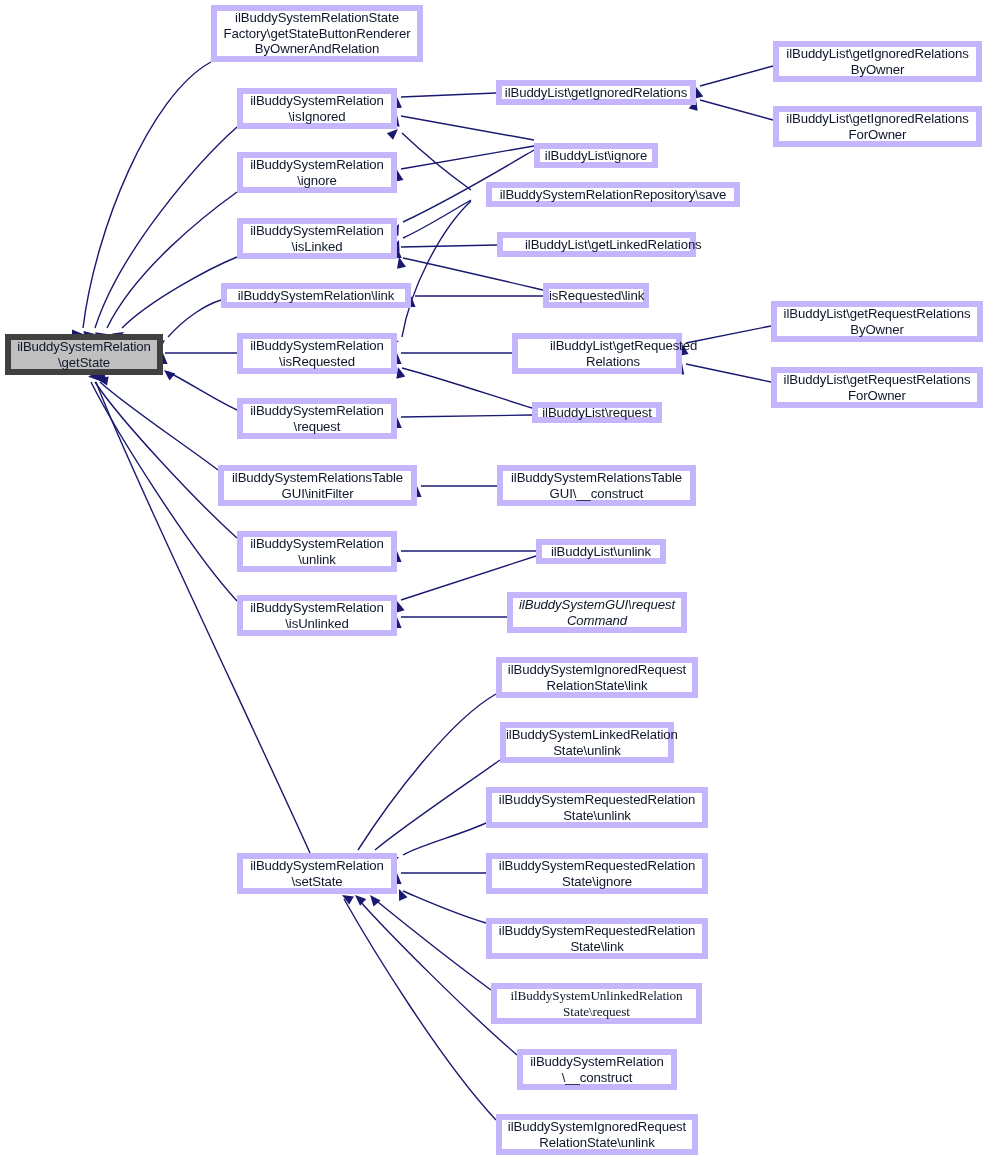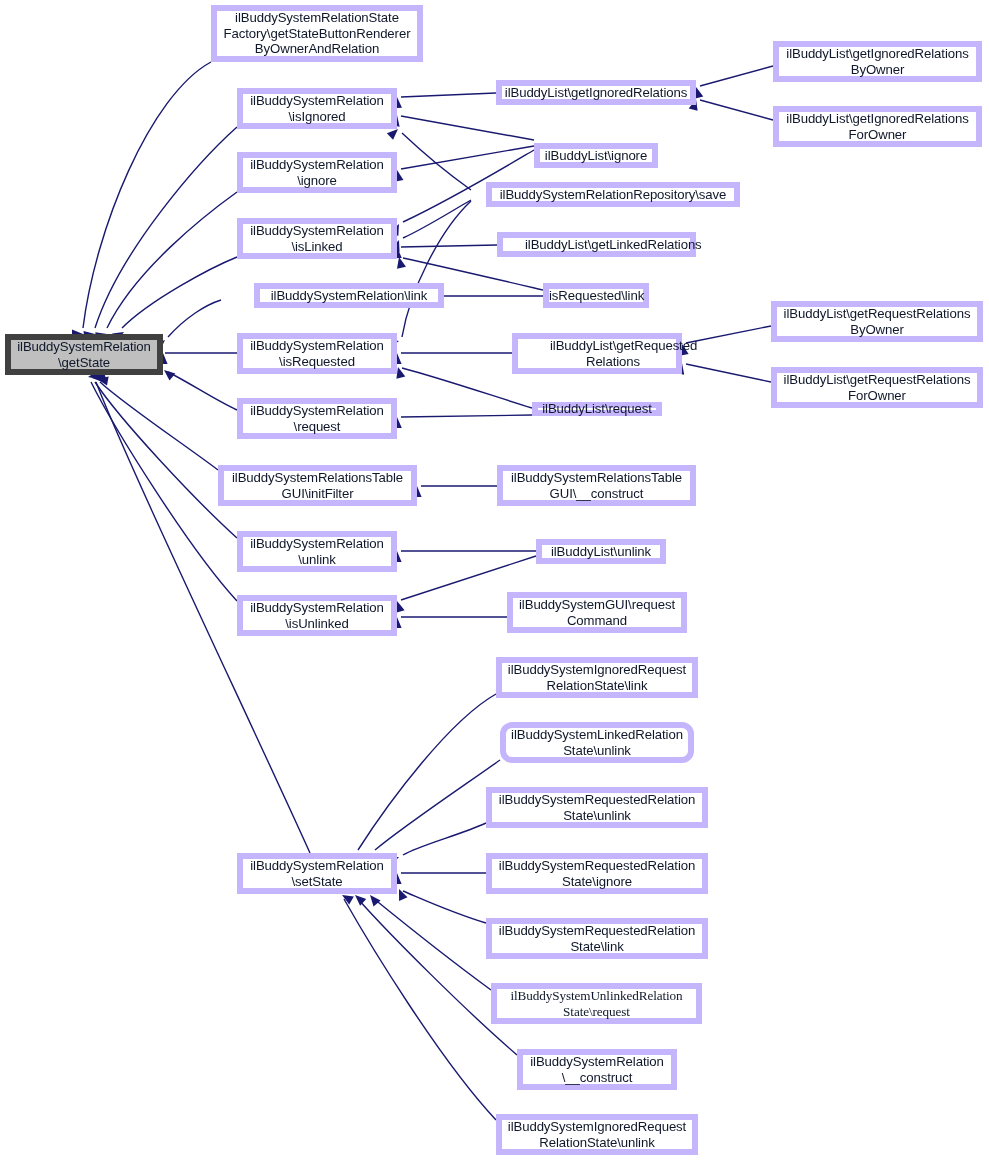--- a/index.html
+++ b/index.html
@@ -223,49 +223,49 @@
 \getState</span></div>
       <div class="node" style="left: 211px; top: 5px; width: 212px; height: 57px;"><span class="node-label">ilBuddySystemRelationState
 Factory\getStateButtonRenderer
 ByOwnerAndRelation</span></div>
       <div class="node" style="left: 237px; top: 88px; width: 160px; height: 41px;"><span class="node-label">ilBuddySystemRelation
 \isIgnored</span></div>
       <div class="node" style="left: 237px; top: 152px; width: 160px; height: 41px;"><span class="node-label">ilBuddySystemRelation
 \ignore</span></div>
       <div class="node" style="left: 237px; top: 218px; width: 160px; height: 41px;"><span class="node-label">ilBuddySystemRelation
 \isLinked</span></div>
-      <div class="node" style="left: 221px; top: 283px; width: 190px; height: 25px; margin-left: 33px;"><span class="node-label">ilBuddySystemRelation\link</span></div>
+      <div class="node" style="left: 221px; top: 283px; width: 190px; height: 25px;"><span class="node-label">ilBuddySystemRelation\link</span></div>
       <div class="node" style="left: 237px; top: 333px; width: 160px; height: 41px;"><span class="node-label">ilBuddySystemRelation
 \isRequested</span></div>
       <div class="node" style="left: 237px; top: 398px; width: 160px; height: 41px;"><span class="node-label">ilBuddySystemRelation
 \request</span></div>
       <div class="node" style="left: 218px; top: 465px; width: 199px; height: 41px;"><span class="node-label">ilBuddySystemRelationsTable
 GUI\initFilter</span></div>
       <div class="node" style="left: 237px; top: 531px; width: 160px; height: 41px;"><span class="node-label">ilBuddySystemRelation
 \unlink</span></div>
       <div class="node" style="left: 237px; top: 595px; width: 160px; height: 41px;"><span class="node-label">ilBuddySystemRelation
 \isUnlinked</span></div>
       <div class="node" style="left: 237px; top: 853px; width: 160px; height: 41px;"><span class="node-label">ilBuddySystemRelation
 \setState</span></div>
       <div class="node" style="left: 496px; top: 80px; width: 200px; height: 25px;"><span class="node-label">ilBuddyList\getIgnoredRelations</span></div>
       <div class="node" style="left: 534px; top: 131px; width: 124px; height: 25px; margin-top: 12px;"><span class="node-label">ilBuddyList\ignore</span></div>
       <div class="node" style="left: 471px; top: 182px; width: 254px; height: 25px; margin-left: 15px;"><span class="node-label">ilBuddySystemRelationRepository\save</span></div>
       <div class="node" style="left: 497px; top: 232px; width: 199px; height: 25px; padding-left: 22px;"><span class="node-label">ilBuddyList\getLinkedRelations</span></div>
       <div class="node" style="left: 543px; top: 283px; width: 106px; height: 25px;"><span class="node-label">isRequested\link</span></div>
       <div class="node" style="left: 512px; top: 333px; width: 170px; height: 41px; padding-left: 32px;"><span class="node-label">ilBuddyList\getRequested
 Relations</span></div>
-      <div class="node" style="left: 532px; top: 402px; width: 130px; height: 14px;"><span class="node-label">ilBuddyList\request</span></div>
+      <div class="node" style="left: 532px; top: 402px; width: 130px; height: 21px;"><span class="node-label">ilBuddyList\request</span></div>
       <div class="node" style="left: 497px; top: 465px; width: 199px; height: 41px;"><span class="node-label">ilBuddySystemRelationsTable
 GUI\__construct</span></div>
       <div class="node" style="left: 536px; top: 539px; width: 130px; height: 25px;"><span class="node-label">ilBuddyList\unlink</span></div>
-      <div class="node" style="left: 507px; top: 592px; width: 180px; height: 41px;"><span class="node-label">ilBuddySystemGUI\request
+      <div class="node" style="left: 507px; top: 592px; width: 180px; height: 41px; font-style: italic;"><span class="node-label">ilBuddySystemGUI\request
 Command</span></div>
       <div class="node" style="left: 496px; top: 657px; width: 202px; height: 41px;"><span class="node-label">ilBuddySystemIgnoredRequest
 RelationState\link</span></div>
-      <div class="node" style="left: 500px; top: 722px; width: 194px; height: 41px; border-radius: 12px;"><span class="node-label">ilBuddySystemLinkedRelation
+      <div class="node" style="left: 500px; top: 722px; width: 174px; height: 41px;"><span class="node-label">ilBuddySystemLinkedRelation
 State\unlink</span></div>
       <div class="node" style="left: 486px; top: 787px; width: 222px; height: 41px;"><span class="node-label">ilBuddySystemRequestedRelation
 State\unlink</span></div>
       <div class="node" style="left: 486px; top: 853px; width: 222px; height: 41px;"><span class="node-label">ilBuddySystemRequestedRelation
 State\ignore</span></div>
       <div class="node" style="left: 486px; top: 918px; width: 222px; height: 41px;"><span class="node-label">ilBuddySystemRequestedRelation
 State\link</span></div>
       <div class="node" style="left: 491px; top: 983px; width: 211px; height: 41px; font-family: Liberation Serif, serif;"><span class="node-label">ilBuddySystemUnlinkedRelation
 State\request</span></div>
       <div class="node" style="left: 517px; top: 1049px; width: 160px; height: 41px;"><span class="node-label">ilBuddySystemRelation

